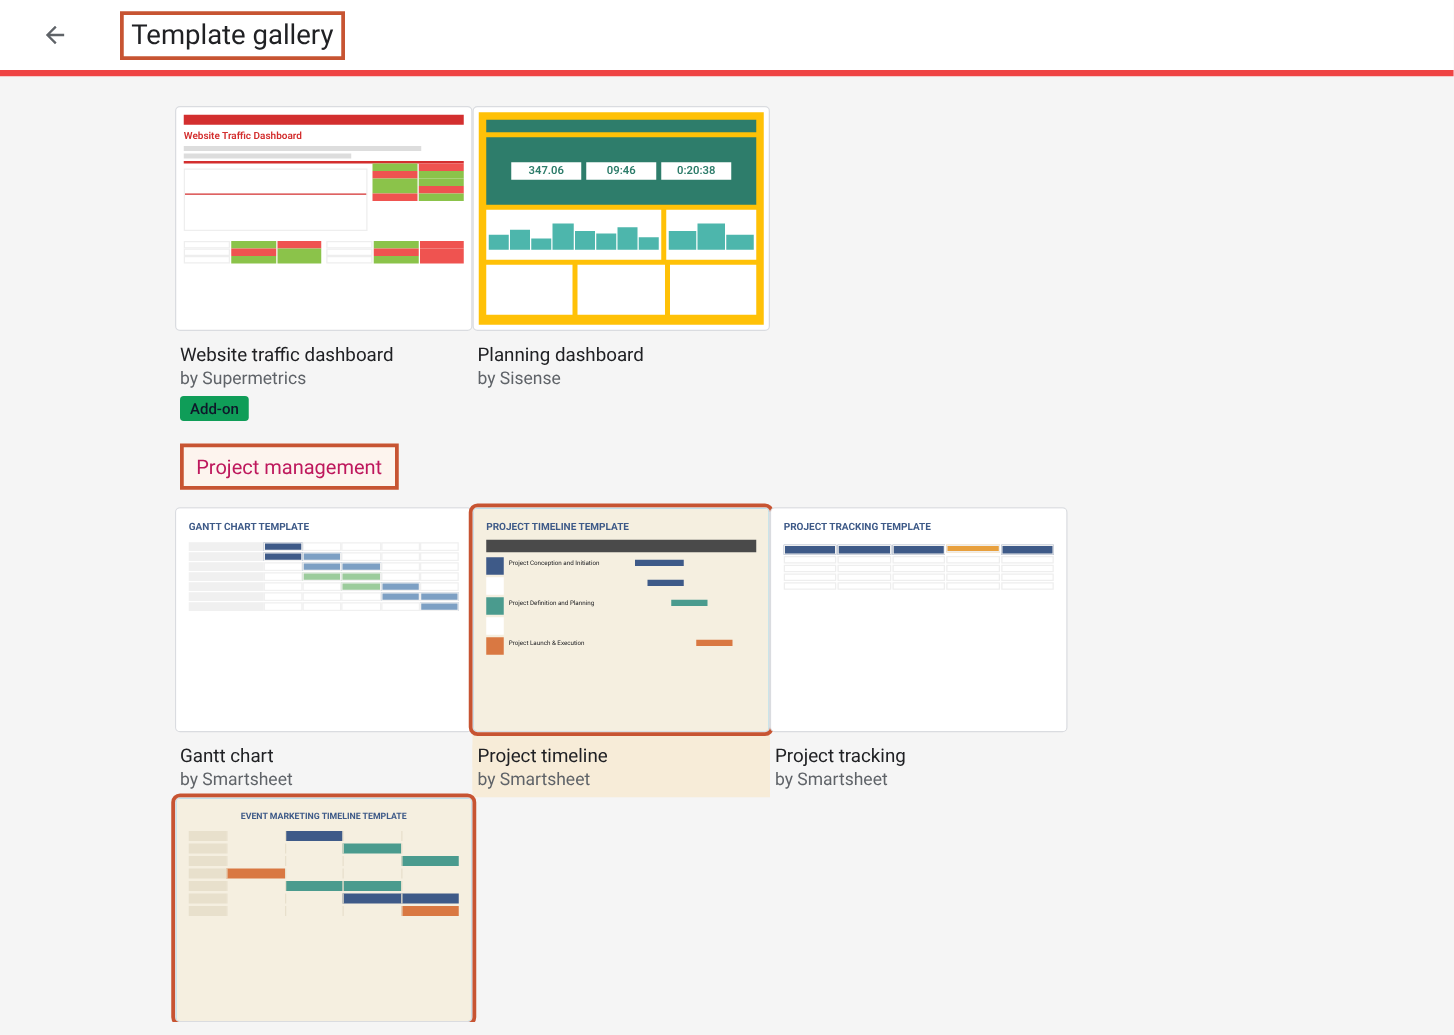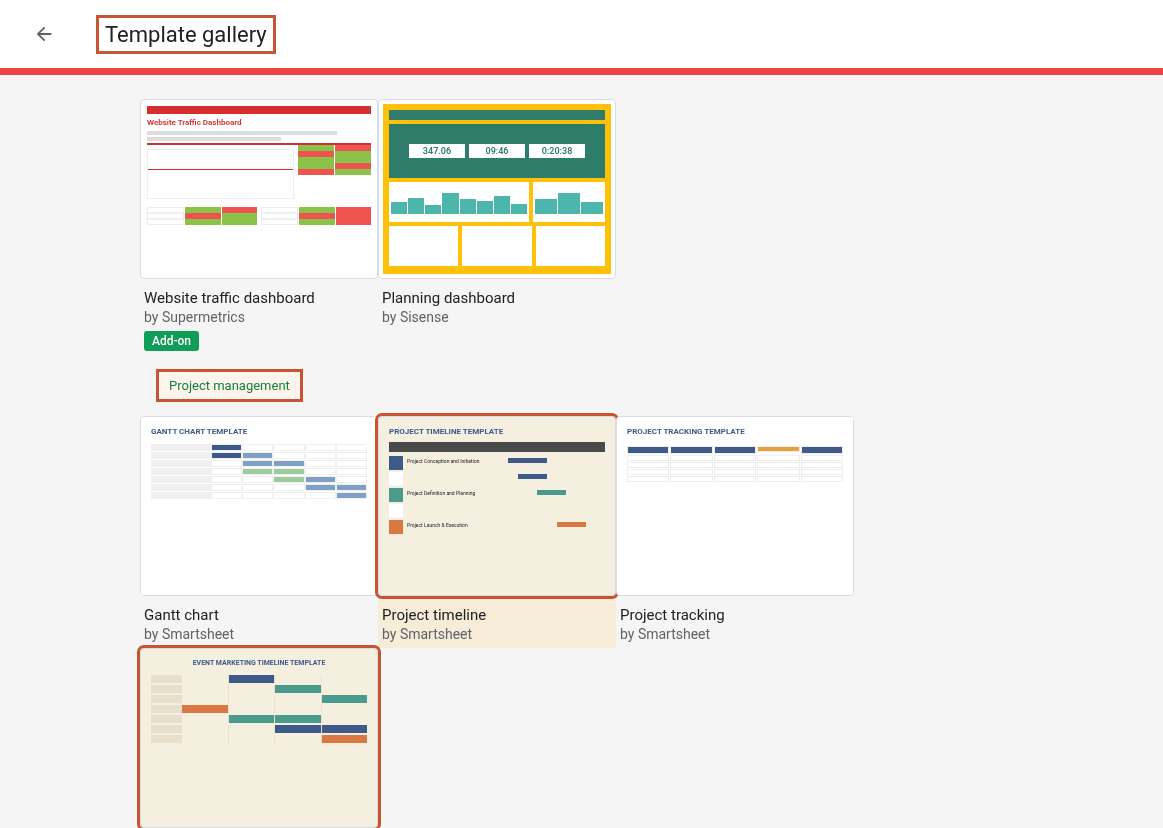--- a/index.html
+++ b/index.html
@@ -6,25 +6,25 @@
 body {
   font-family: -apple-system, BlinkMacSystemFont, "Segoe UI", Roboto, Arial, sans-serif;
   background: #f5f5f5;
   color: #202124;
   width: 1163px;
   height: 828px;
   overflow: hidden;
 }
 .header {
   background: #fff;
-  height: 75px;
+  height: 61px;
   display: flex;
   align-items: center;
   padding: 0 24px;
-  border-bottom: 7px solid #ef4444;
+  border-bottom: 5px solid #ef4444;
 }
 .back-btn {
   width: 40px; height: 40px;
   display:flex; align-items:center; justify-content:center;
   border-radius: 50%;
   cursor:pointer;
   margin-right: 32px;
 }
 .page-title {
   font-size: 22px;
@@ -32,24 +32,24 @@
   color: #202124;
   padding: 4px 6px;
   border: 3px solid #c75432;
 }
 .content {
   padding: 24px 140px;
   overflow-y: auto;
   height: calc(100% - 72px);
 }
 .section-title {
-  font-size: 13px;
+  font-size: 16px;
   font-weight: 400;
-  color: #15803d;
-  margin: 18px 0 14px 16px;
+  color: #be185d;
+  margin: 18px 0 14px 4px;
   display:inline-block;
 }
 .section-title.highlighted {
   border: 3px solid #c75432;
   padding: 6px 10px;
   background: #fdf4ee;
 }
 .cards {
   display: flex;
   flex-wrap: wrap;
@@ -87,21 +87,21 @@
 }
 .byline {
   font-size: 14px;
   color: #5f6368;
   margin-top: 2px;
   padding: 0 4px;
 }
 .badge-addon {
   display: inline-block;
   background: #0f9d58;
-  color: #ffffff;
+  color: #0f172a;
   font-size: 12px;
   font-weight: 500;
   padding: 3px 8px;
   border-radius: 3px;
   margin: 6px 4px 0;
 }
 
 .thumb-inner { position:absolute; inset:6px; font-size:6px; }
 .red-bar { height:8px; background:#d32f2f; }
 .red-title { color:#d32f2f; font-weight:600; font-size:8px; margin:4px 0; }

